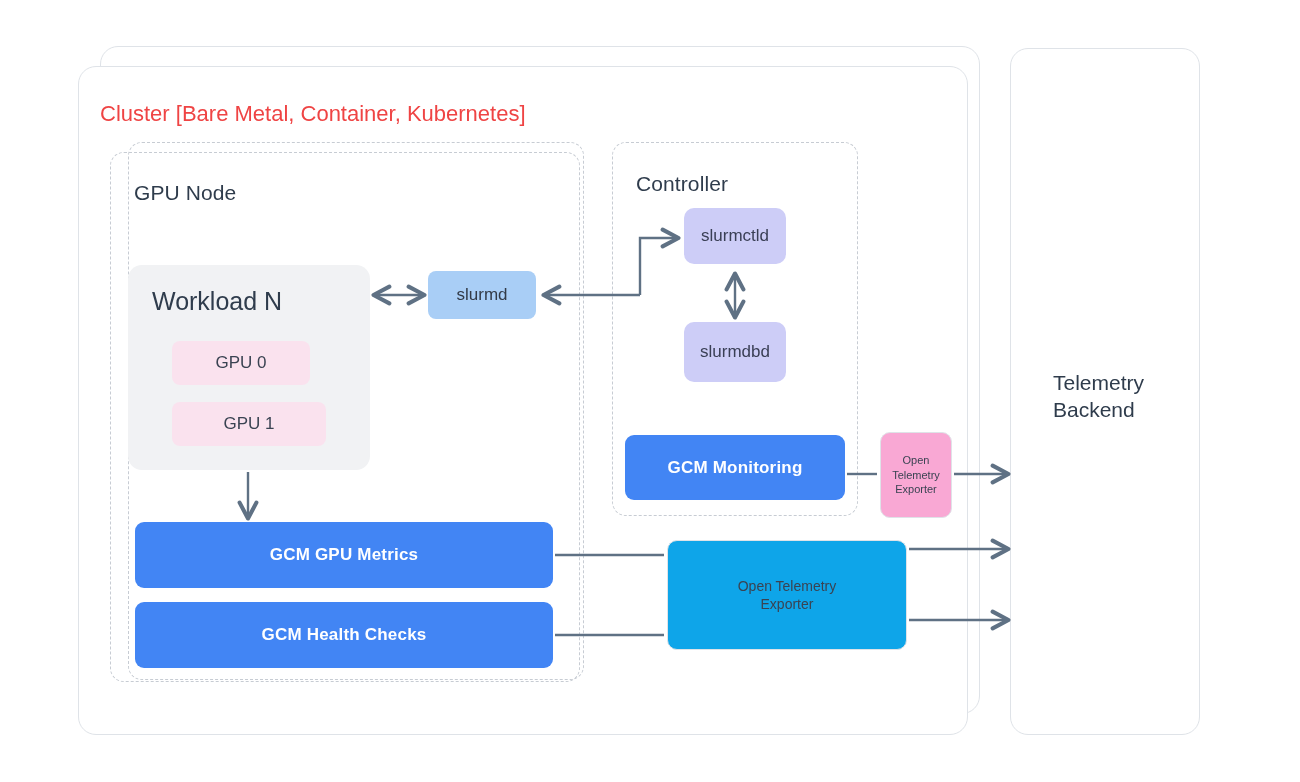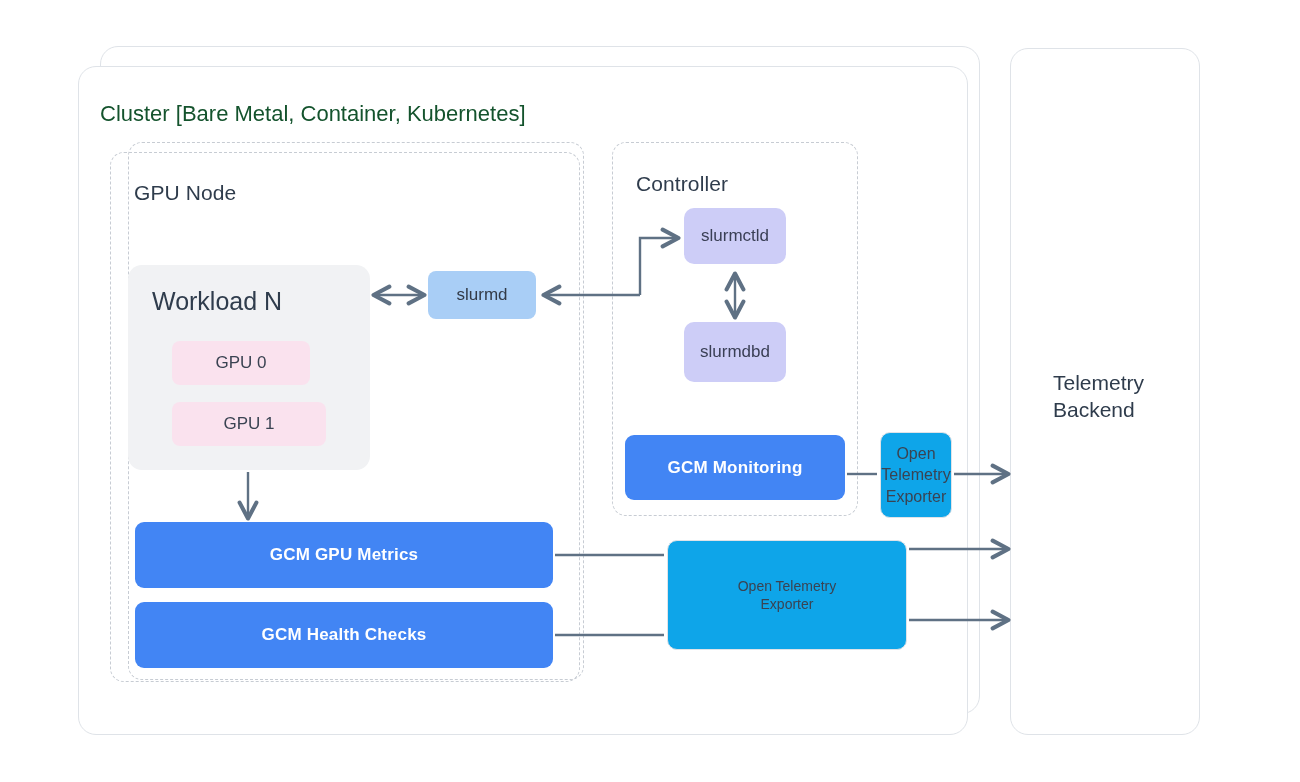--- a/index.html
+++ b/index.html
@@ -33,21 +33,21 @@
   .group-title{
     position:absolute;
     font-size:21px;
     letter-spacing:.1px;
     color:#2f3c4c;
     white-space:nowrap;
   }
   .cluster-title{
     position:absolute;
     font-size:22px;
-    color:#14532d;
+    color:#ef4444;
     white-space:nowrap;
   }
 
   
   .box{
     position:absolute;
     display:flex;
     align-items:center;
     justify-content:center;
     text-align:center;
@@ -86,24 +86,24 @@
   }
   .primary{
     background:#4285f4;
     color:#ffffff;
     font-weight:bold;
     font-size:17px;
     border-radius:9px;
     letter-spacing:.2px;
   }
   .otel-small{
-    background:#0ea5e9;
+    background:#f9a8d4;
     border:1.5px solid #dfe3e8;
     border-radius:10px;
-    font-size:16px;
+    font-size:11px;
     line-height:1.35;
     color:#3a4352;
   }
   .otel-big{
     background:#0ea5e9;
     border:1.5px solid #dfe3e8;
     border-radius:10px;
     font-size:14px;
     line-height:1.3;
     color:#3a4352;

